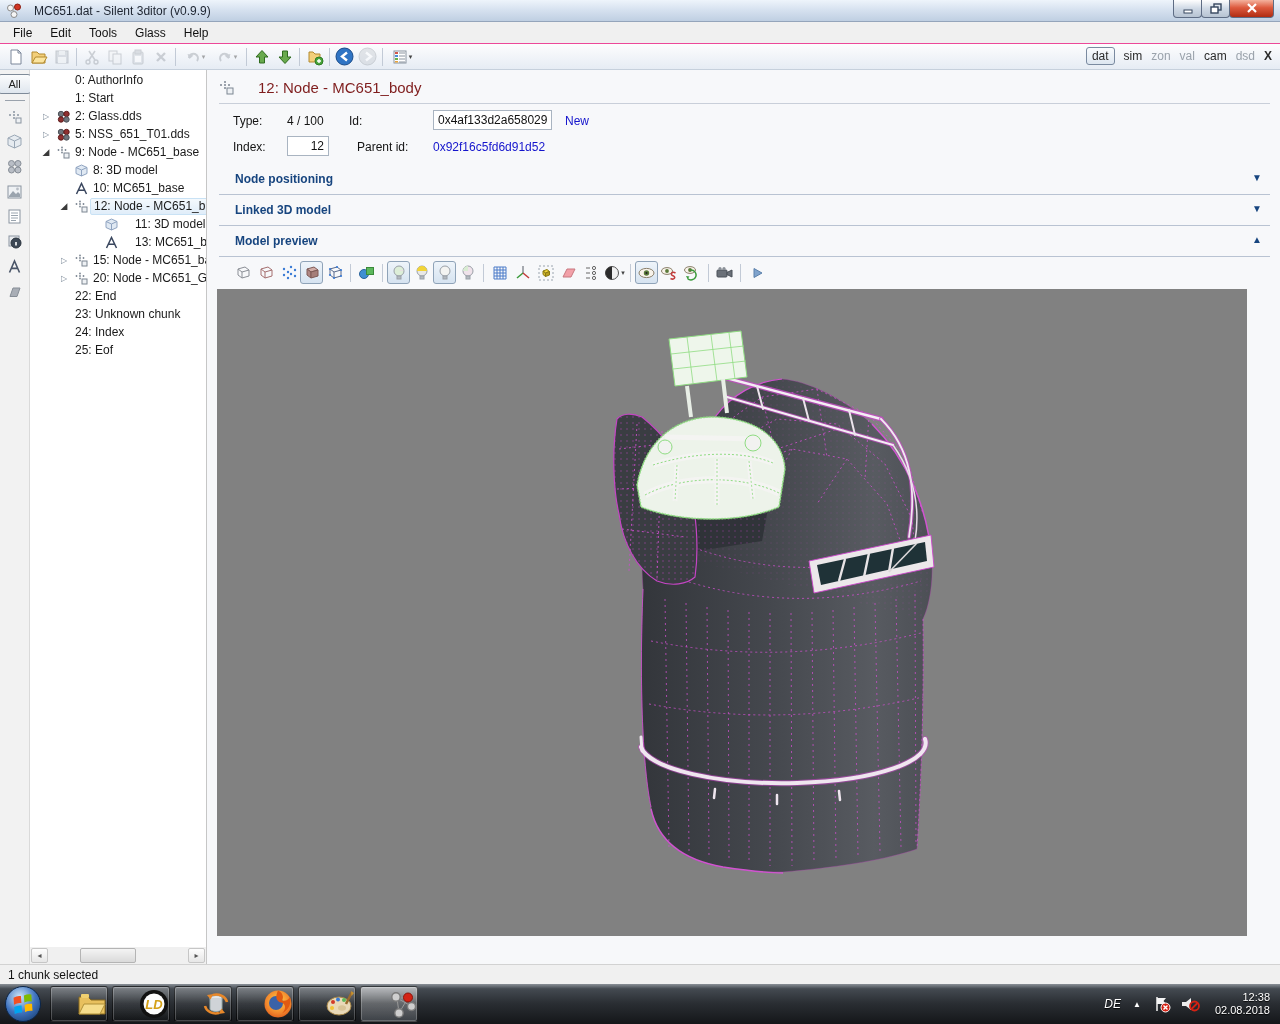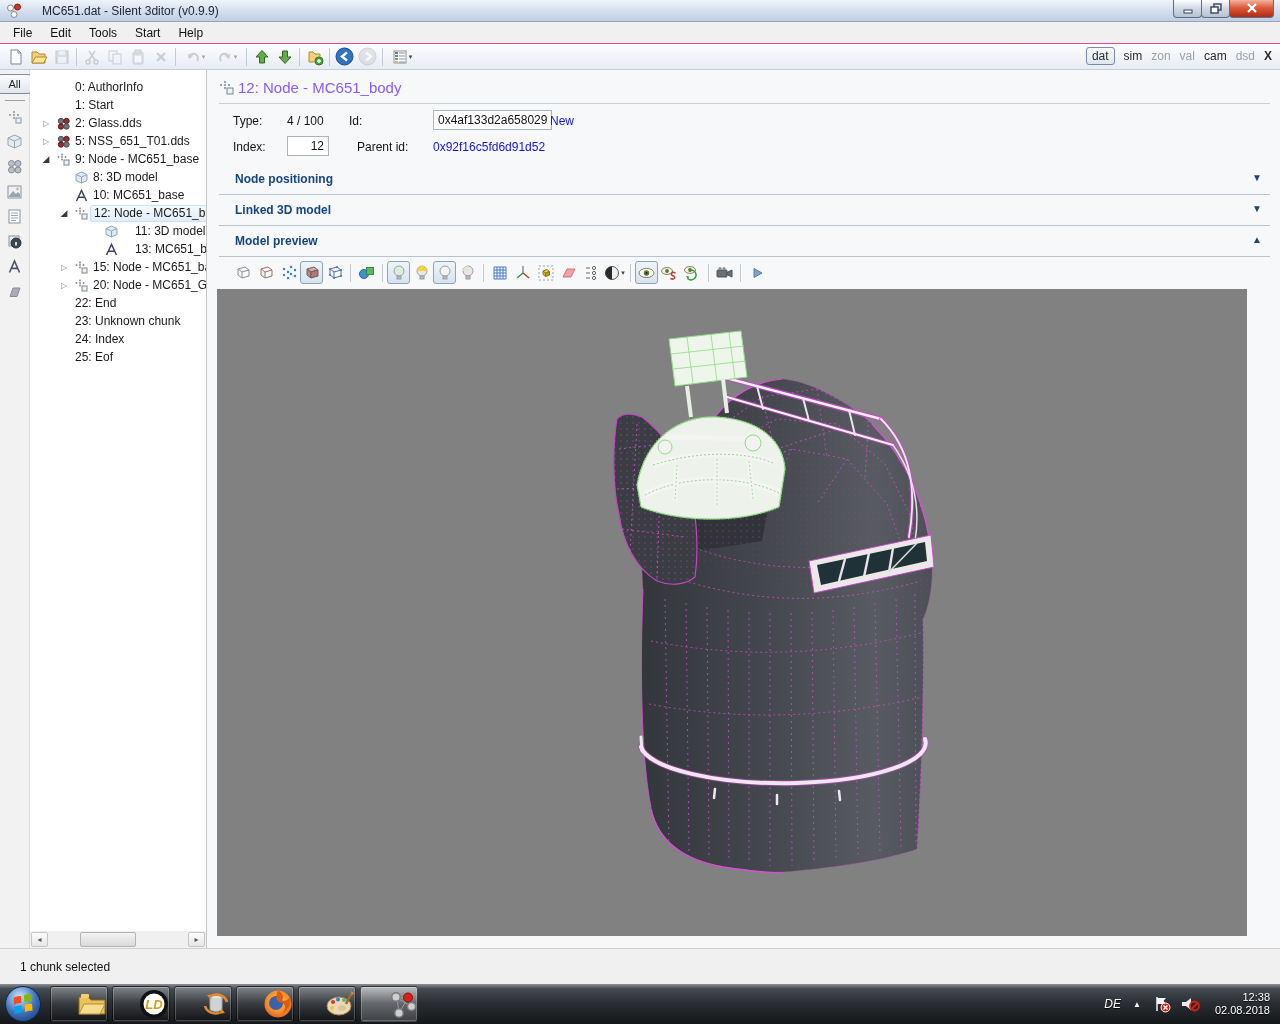--- a/index.html
+++ b/index.html
@@ -1,21 +1,21 @@
 <!DOCTYPE html>
 <html><head>
 <meta charset="utf-8">
 <style>
   * { box-sizing: border-box; margin: 0; padding: 0; }
   html,body { width:1280px; height:1024px; overflow:hidden; font-family:"Liberation Sans", sans-serif; background:#000; }
   .app { position:absolute; left:0; top:0; width:1280px; height:984px; background:#f0f0f0; display:flex; flex-direction:column; }
 
   
   .titlebar { height:22px; background:linear-gradient(#eef4fb,#d7e2f0 45%,#bfcfe2); border-bottom:1px solid #95a5bb; display:flex; align-items:center; padding:0 6px; position:relative; flex:none; }
-  .titletext { font-size:12px; color:#1d2430; margin-left:20px; }
+  .titletext { font-size:12px; color:#1d2430; margin-left:12px; }
   .wincontrols { position:absolute; right:6px; top:0; display:flex; }
   .wbtn { width:29px; height:18px; border:1px solid #5e6c84; border-top:none; border-radius:0 0 4px 4px; background:linear-gradient(#fefefe,#cfd9e5 50%,#b7c3d2); display:flex; align-items:center; justify-content:center; margin-left:-1px; }
   .wbtn.close { width:45px; background:linear-gradient(#f4b29e,#dd5a3e 45%,#b02c12); }
 
   
   .menubar { height:22px; background:#f0f0f0; display:flex; align-items:center; padding-left:4px; font-size:12px; flex:none; border-bottom:1px solid #ec4899; }
   .menuitem { padding:3px 9px; color:#111; }
 
   
   .toolbar { height:26px; background:linear-gradient(#fdfdfe,#e6ecf4); border-bottom:1px solid #c6d0dc; display:flex; align-items:center; padding:0 4px; position:relative; flex:none; }
@@ -32,57 +32,57 @@
 
   
   .content { flex:1; display:flex; overflow:hidden; }
 
   .strip { width:30px; background:#f2f2f2; border-right:1px solid #dadada; display:flex; flex-direction:column; align-items:center; padding-top:4px; flex:none; }
   .allbtn { width:35px; height:20px; border:1px solid #7e8violet; border:1px solid #7f8b99; border-radius:4px; background:linear-gradient(#fbfcfd,#dfe6ee); font-size:11px; color:#222; display:flex; align-items:center; justify-content:center; }
   .stripdiv { width:20px; border-top:1px solid #9aa2ac; margin:6px 0 3px; }
   .sicon { width:22px; height:21px; margin:2px 0; display:flex; align-items:center; justify-content:center; }
 
   .treepanel { width:177px; background:#fff; border-right:1px solid #c6c6c6; display:flex; flex-direction:column; flex:none; }
-  .tree { flex:1; padding-top:8px; font-size:12px; color:#1a1a1a; overflow:hidden; }
+  .tree { flex:1; padding-top:1px; font-size:12px; color:#1a1a1a; overflow:hidden; }
   .trow { height:18px; display:flex; align-items:center; white-space:nowrap; }
   .trow.d1 { padding-left:8px; } .trow.d2 { padding-left:26px; } .trow.d3 { padding-left:44px;gap:12px; }
   .texp { width:16px; text-align:center; font-size:8px; color:#7c8a99; flex:none; }
   .texp.exp { color:#3a3a3a; font-size:9px; }
   .tico { width:18px; flex:none; display:flex; justify-content:center; align-items:center; }
   .tlabel { padding:0 3px; }
   .trow.selected .tlabelwrap { background:linear-gradient(#f4f9fd,#e0edf9); border:1px solid #c9e2f5; border-radius:2px; display:flex; align-items:center; height:17px; }
   .tlabelwrap { display:flex; align-items:center; }
 
   .hscroll { height:17px; background:#f0f0f0; display:flex; align-items:center; padding:0 1px; flex:none; }
   .sarr { width:17px; height:15px; background:linear-gradient(#fdfdfd,#e6e6e6); border:1px solid #c6c6c6; border-radius:2px; font-size:8px; color:#555; display:flex; align-items:center; justify-content:center; flex:none; }
   .strack { flex:1; height:15px; position:relative; }
   .sthumb { position:absolute; left:32px; top:0; width:56px; height:15px; background:linear-gradient(#f4f4f4,#dadada); border:1px solid #b4b4b4; border-radius:2px; }
 
   
   .mainpanel { flex:1; background:#f7f8fa; padding:5px 0 0 10px; overflow:hidden; }
   .phead { display:flex; align-items:center; height:24px; margin-left:2px; }
-  .ptitle { font-size:15px; color:#8b5cf6; margin-left:4px;text-align:right; }
+  .ptitle { font-size:15px; color:#7f1d1d; margin-left:24px;text-align:right; }
   .rule { border:none; border-top:1px solid #c9cfd9; margin:4px 10px 0 2px; }
   .form { position:relative; height:60px; font-size:12px; color:#141414; }
   .fl { position:absolute; }
   .inbox { position:absolute; height:20px; border:1px solid #a9b4c1; background:#fff; font-size:12px; font-family:"Liberation Sans",sans-serif; padding:0 4px; color:#111; }
   .link { color:#1414cc; }
   .section { height:31px; position:relative; border-bottom:1px solid #b9c3d2; margin:0 10px 0 2px; }
   .seclabel { position:absolute; left:16px; top:8px; font-weight:bold; font-size:12px; color:#17457f; }
   .secchev { position:absolute; right:8px; top:8px; font-size:10px; color:#17457f; }
 
   .pvtoolbar { display:flex; align-items:center; height:27px; margin:2px 0 0 14px; }
   .pb { width:23px; height:23px; display:flex; align-items:center; justify-content:center; border:1px solid transparent; border-radius:3px; flex:none; }
   .pb.pressed { border:1px solid #8fa3b8; background:linear-gradient(#eef4fa,#d6e3f0); }
   .psep { width:1px; height:18px; background:#c2cad6; margin:0 4px; flex:none; }
 
   .viewport { width:1030px; height:647px; margin-top:3px; background:#818181; }
 
   
-  .statusbar { height:36px; background:#f0f0f0; border-top:1px solid #d2d2d2; display:flex; align-items:center; padding-left:20px; font-size:12px; color:#111; flex:none; }
+  .statusbar { height:20px; background:#f0f0f0; border-top:1px solid #d2d2d2; display:flex; align-items:center; padding-left:8px; font-size:12px; color:#111; flex:none; }
 
   
   .taskbar { position:absolute; left:0; bottom:0; width:1280px; height:40px; background:linear-gradient(180deg,#8a9097 0%,#444a51 12%,#2a2e33 48%,#141619 100%); display:flex; align-items:center; }
   .startorb { width:40px; height:40px; margin:0 5px 0 3px; display:flex; align-items:center; justify-content:center; }
   .task { width:58px; height:36px; margin:1px 2px; border:1px solid rgba(0,0,0,.55); border-radius:3px; background:linear-gradient(rgba(255,255,255,.30),rgba(255,255,255,.07) 48%,rgba(0,0,0,.14)); box-shadow:inset 0 0 0 1px rgba(255,255,255,.22); display:flex; align-items:center; justify-content:flex-end; }
   .task.active { background:linear-gradient(rgba(255,255,255,.62),rgba(255,255,255,.28) 48%,rgba(150,160,170,.30)); }
   .tray { margin-left:auto; display:flex; align-items:center; color:#fff; }
   .lang { font-size:12px; margin-right:12px; text-shadow:0 1px 1px #000;font-style:italic; }
   .trayexp { font-size:8px; margin-right:12px; }
   .trayic { margin-right:9px; display:flex; }
@@ -118,21 +118,21 @@
             <path d="M2 1 L10 9 M10 1 L2 9" stroke="#fff" stroke-width="2.2"></path>
           </svg>
         </div>
     </div>
   </div>
 
   <div class="menubar">
     <span class="menuitem">File</span>
     <span class="menuitem">Edit</span>
     <span class="menuitem">Tools</span>
-    <span class="menuitem">Start</span>
+    <span class="menuitem">Glass</span>
     <span class="menuitem">Help</span>
   </div>
 
   <div class="toolbar">
     <div class="tb">
         <svg width="18" height="18">
           <path d="M4 2 h7 l3 3 v11 h-10 z" fill="#fff" stroke="#7a8699"></path>
           <path d="M11 2 v3 h3" fill="none" stroke="#7a8699"></path>
         </svg>
       </div>
@@ -522,21 +522,21 @@
             <rect x="8" y="8" width="6" height="6" fill="#eef1f4" stroke="#7c8692"></rect>
           </svg>
         <span class="ptitle">12: Node - MC651_body</span>
       </div>
       <hr class="rule">
       <div class="form">
         <span class="fl" style="left:16px; top:10px;">Type:</span>
         <span class="fl" style="left:70px; top:10px;">4 / 100</span>
         <span class="fl" style="left:132px; top:10px;">Id:</span>
         <input class="inbox" style="left: 216px; top: 6px; width: 119px;" value="0x4af133d2a6580290">
-        <span class="fl link" style="left:333px; top:10px;">New</span>
+        <span class="fl link" style="left:348px; top:10px;">New</span>
         <span class="fl" style="left:16px; top:36px;">Index:</span>
         <input class="inbox" style="left: 70px; top: 32px; width: 42px; text-align: right;" value="12">
         <span class="fl" style="left:140px; top:36px;">Parent id:</span>
         <span class="fl link" style="left:216px; top:36px;">0x92f16c5fd6d91d52</span>
       </div>
 
       <div class="section">
         <span class="seclabel">Node positioning</span>
         <span class="secchev">▼</span>
       </div>

